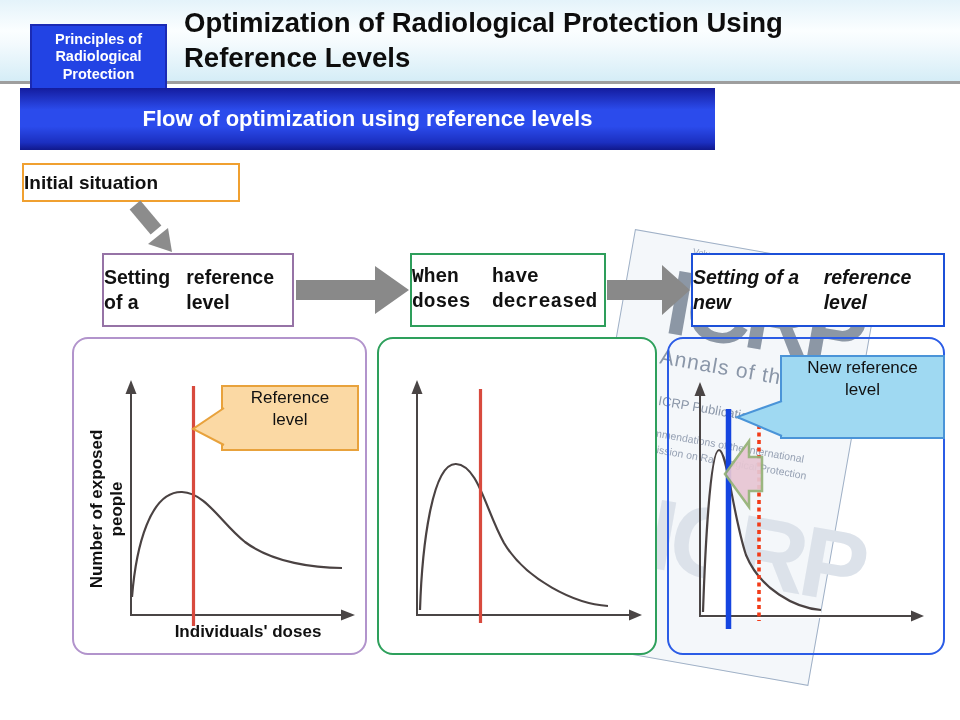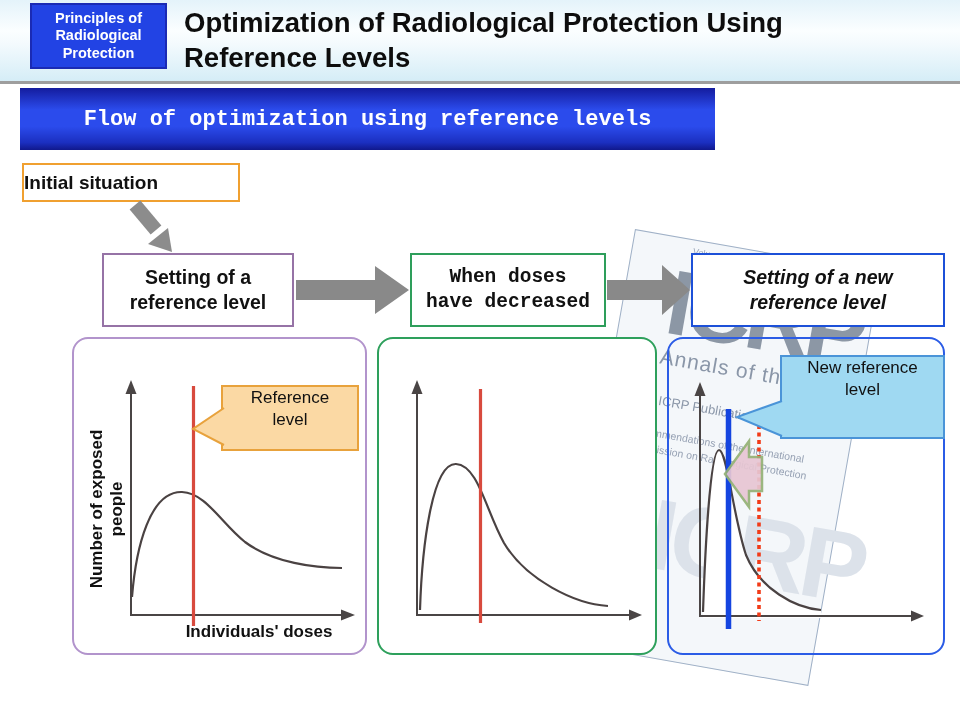--- a/index.html
+++ b/index.html
@@ -3,39 +3,39 @@
 <meta charset="utf-8">
 <style>
   * { margin:0; padding:0; box-sizing:border-box; }
   html,body { width:960px; height:720px; background:#fff; font-family:"Liberation Sans", sans-serif; }
   .slide { position:relative; width:960px; height:720px; background:#fff; overflow:hidden; }
 
   
   .hdr { position:absolute; left:0; top:0; width:960px; height:84px;
          background:linear-gradient(180deg,#E4F3FA 0%,#FBFEFF 38%,#F3FAFD 55%,#D5EDF7 100%);
          border-bottom:3px solid #9E9E9E; }
-  .badge { position:absolute; left:30px; top:3px; width:137px; height:66px;
+  .badge { position:absolute; left:30px; top:24px; width:137px; height:66px;
            background:#2243E4; border:2px solid #1A2AB4; color:#fff; font-weight:bold;
            font-size:14.5px; line-height:17.5px; display:flex; flex-direction:column;
            align-items:center; justify-content:center; text-align:center; }
   .title { position:absolute; left:184px; top:6px; color:#0D0D0D; font-weight:bold;
            font-size:27.5px; line-height:34.5px; }
 
   
   .banner { position:absolute; left:20px; top:88px; width:695px; height:62px;
             background:linear-gradient(180deg,#141C9E 0%,#2B4BEC 35%,#2B4BEC 62%,#1B2FC0 88%,#10188C 100%);
             color:#fff; font-weight:bold; font-size:22px;
-            display:flex; align-items:center; justify-content:center;font-family:Liberation Mono, monospace; }
+            display:flex; align-items:center; justify-content:center; }
 
   
   .initial { position:absolute; left:22px; top:163px; width:218px; height:39px;
              background:#fff; border:2.5px solid #F0A030; display:flex; align-items:center;
              font-weight:bold; font-size:19px; color:#111; z-index:3; }
   .step { position:absolute; top:253px; height:74px; background:#fff; display:flex;
-          flex-direction:column; align-items:center; justify-content:center;
+          align-items:center; justify-content:center;
           font-weight:bold; font-size:19.5px; line-height:25px; color:#111; z-index:3; }
   .step1 { left:102px; width:192px; border:2.5px solid #9673A6; }
   .step2 { left:410px; width:196px; border:2.5px solid #2E9E5B;font-family:Liberation Mono, monospace; }
   .step3 { left:691px; width:254px; border:2.5px solid #1C50D8;font-style:italic; }
   .arrsvg { position:absolute; z-index:3; }
 
   
   .page { position:absolute; left:635px; top:229px; width:250px; height:420px;
           background:rgba(243,246,250,0.93); border:1.5px solid #9FB0C6;
           transform:rotate(10deg); transform-origin:top left; z-index:1; }
@@ -51,21 +51,21 @@
                  letter-spacing:-6px; color:#DCE2EA; white-space:nowrap; }
 
   
   .panel { position:absolute; top:337px; height:318px; border-radius:16px; z-index:2; }
   .panel1 { left:72px;  width:295px; border:2px solid #B294CC; background:#fff; }
   .panel2 { left:377px; width:280px; border:2px solid #2EA05C; background:#fff; }
   .panel3 { left:667px; width:278px; border:2px solid #2B5CE6; background:transparent; }
   .panel svg.plot { position:absolute; left:0; top:0; }
   .ylabel { position:absolute; left:-77px; top:150px; width:220px; text-align:center;
             transform:rotate(-90deg); font-weight:bold; font-size:17px; line-height:20px; color:#111; }
-  .xlabel { position:absolute; left:95px; top:283px; width:180px; text-align:center;
+  .xlabel { position:absolute; left:84px; top:283px; width:180px; text-align:center;
             font-weight:bold; font-size:17px; color:#111; }
   .callout { position:absolute; display:flex; flex-direction:column; align-items:center;
              font-size:17px; line-height:22px; color:#111; text-align:center; }
   .co1 { left:147px; top:46px; width:138px; height:66px; background:#FBD9A4; border:2px solid #E8A23C; }
   .co3 { left:111px; top:16px; width:165px; height:84px; background:#9FD9F2; border:2px solid #4A94D8; }
   .ptr { position:absolute; left:0; top:0; z-index:5; pointer-events:none; }
 
   
   .source { position:absolute; left:390px; top:676px; width:555px; text-align:center;
             font-size:13px; line-height:17.5px; color:#1A1A1A; z-index:3; }

